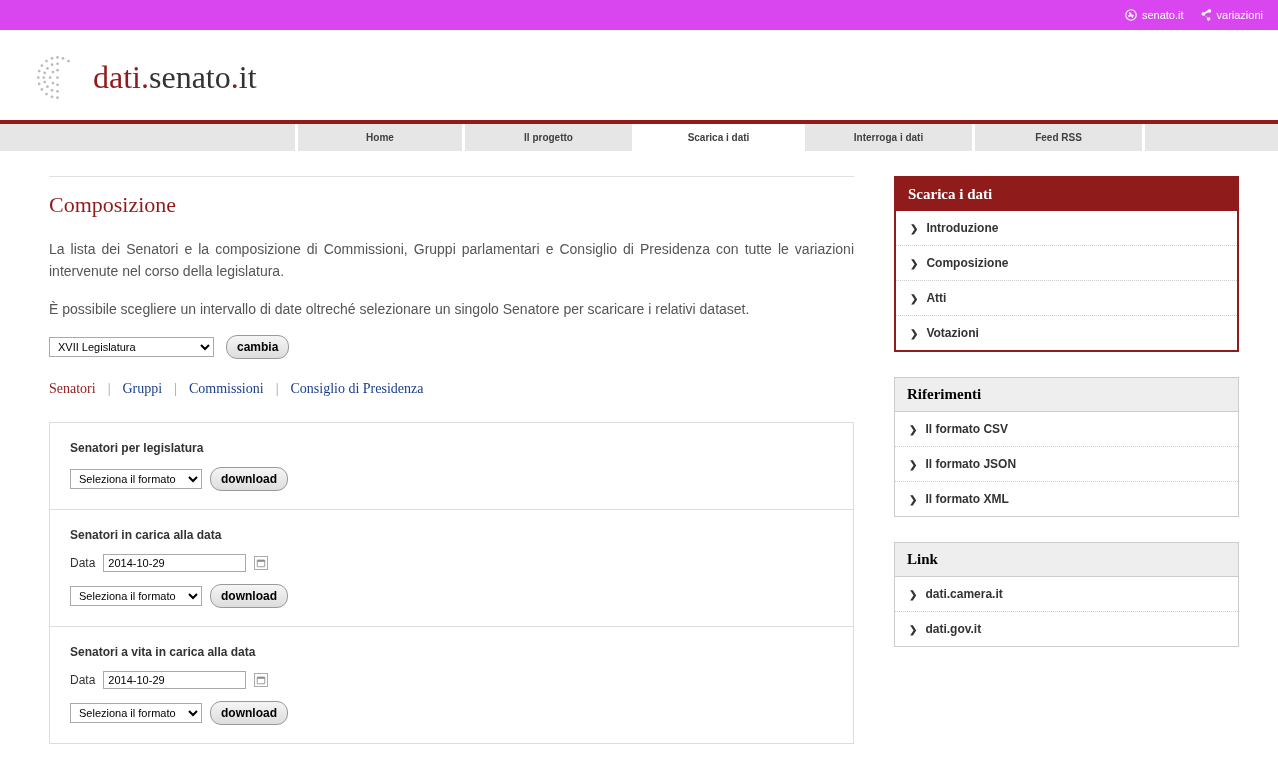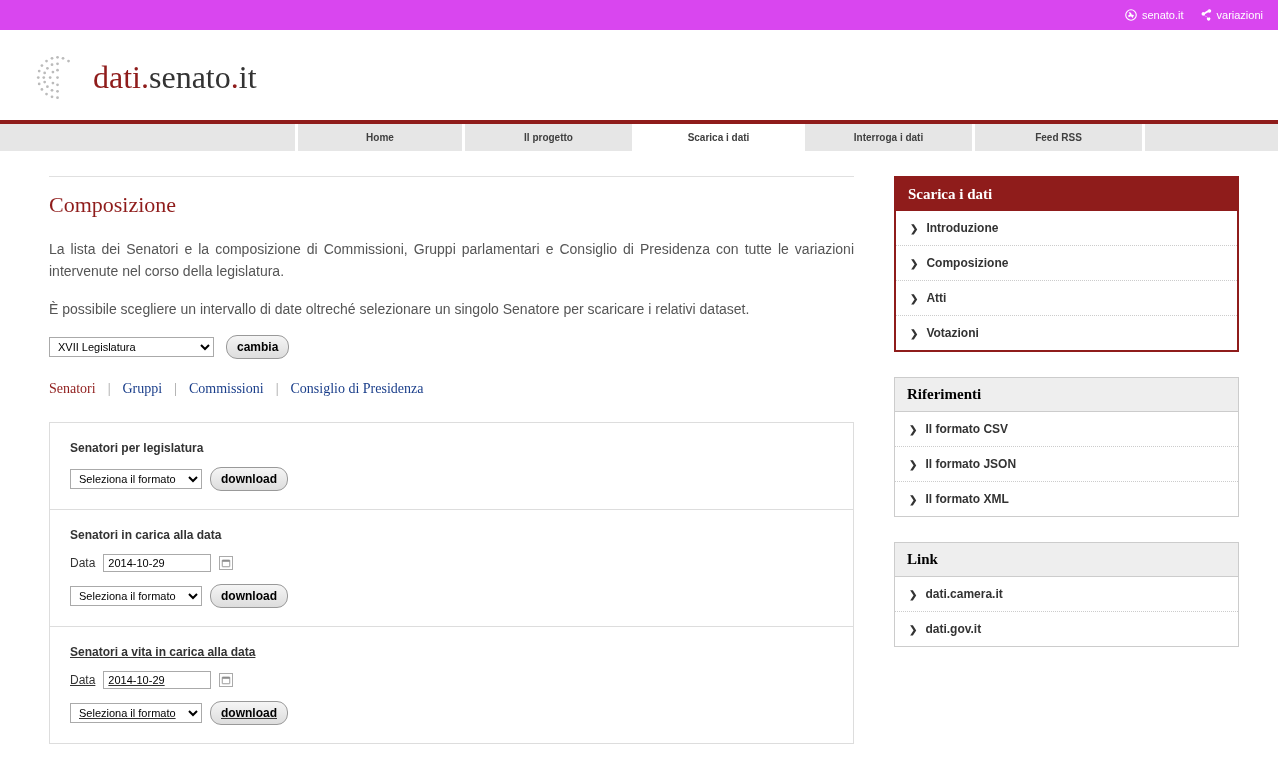--- a/index.html
+++ b/index.html
@@ -36,26 +36,26 @@
   .btn { background: linear-gradient(#f5f5f5,#ddd); border: 1px solid #999; border-radius: 11px; padding: 4px 10px; font-size: 12px; font-weight: bold; cursor: pointer; }
   .legis-current { font-size: 12px; font-weight: bold; margin-bottom: 30px; }
   
   .tabs { display: flex; gap: 12px; margin-bottom: 25px; font-family: Georgia, serif; font-size: 14px; }
   .tab { color: #1a3e8a; cursor: pointer; }
   .tab.active { color: #8f1c1b; }
   .tab-sep { color: #999; }
   
   .panel { border: 1px solid #ddd; }
   .section { padding: 18px 20px; border-bottom: 1px solid #ddd; }
-  .section:last-child { border-bottom: none; text-decoration: underline; }
+  .section:last-child { border-bottom: none; }
   .section-title { font-size: 12px; font-weight: bold; margin-bottom: 12px; }
   .section-row { display: flex; align-items: center; gap: 8px; margin-bottom: 12px; }
   .section-row:last-child { margin-bottom: 0; }
   .section-row label { font-size: 12px; }
-  .date-input { width: 108px; font-size: 11px; padding: 2px 4px; border: 1px solid #aaa; }
+  .date-input { width: 143px; font-size: 11px; padding: 2px 4px; border: 1px solid #aaa; }
   .cal-icon { width: 14px; height: 14px; border: 1px solid #aaa; display: inline-flex; align-items: center; justify-content: center; background: #fff; cursor: pointer; }
   .cal-icon svg { width: 10px; height: 10px; }
   .format-select { width: 132px; }
   
   .sidebox { border: 1px solid #ccc; margin-bottom: 25px; }
   .sidebox.accent { border: 2px solid #8f1c1b; }
   .sidebox-header { background: #8f1c1b; color: #fff; padding: 8px 12px; font-family: Georgia, serif; font-size: 15px; font-weight: bold; }
   .sidebox-header.light { background: #eee; color: #000000; font-weight: bold; border-bottom: 1px solid #ccc; }
   .sidebox-item { padding: 10px 14px; border-bottom: 1px dotted #ccc; font-size: 12px; font-weight: bold; color: #333; cursor: pointer; display: flex; align-items: center; gap: 8px; }
   .sidebox-item:last-child { border-bottom: none; }

